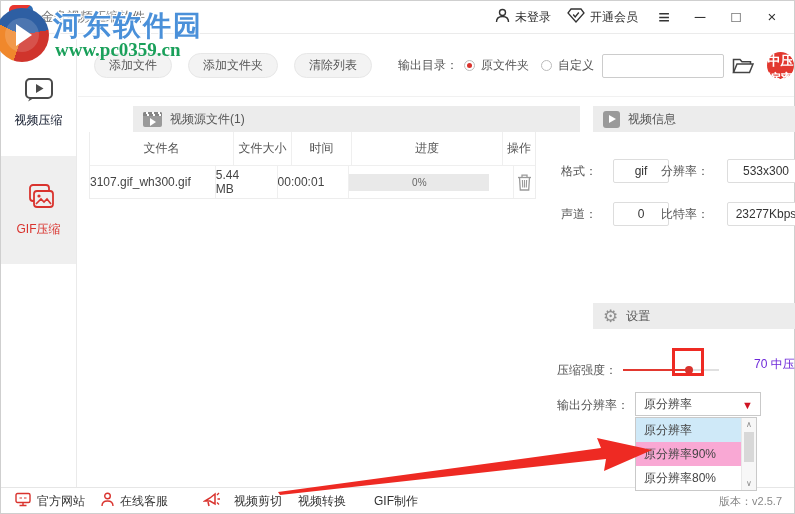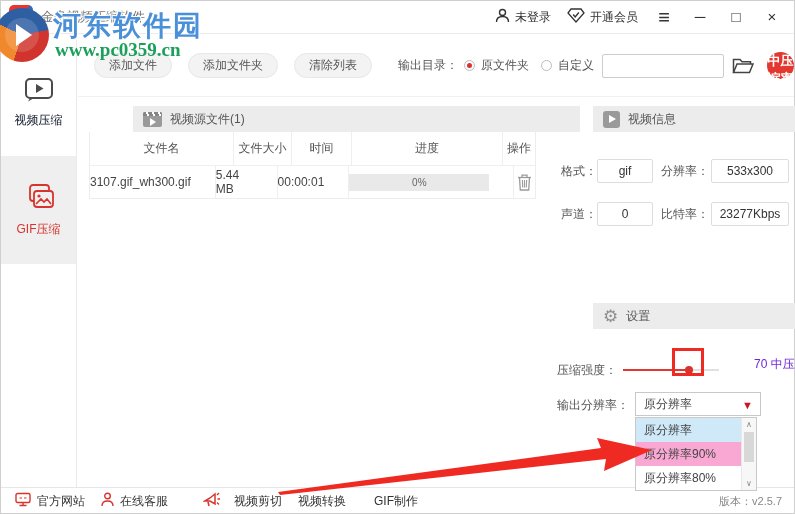--- a/index.html
+++ b/index.html
@@ -68,21 +68,21 @@
   .c-name{ width:143px; } .c-size{ width:58px; } .c-time{ width:60px; } .c-prog{ width:151px; } .c-op{ width:33px; }
   .frow.data .fcell { color:#444; }
   .progress-track { width:140px; height:17px; background:#e9e9e9; position:relative; display:flex; align-items:center; justify-content:center; font-size:10px; color:#666; }
   .trash-btn { cursor:pointer; display:flex; }
 
   
   .right-col { position:absolute; left:548px; top:105px; width:240px; height:383px; }
   .info-head { left:0; top:0; width:240px; }
   .field-row { position:absolute; left:0; width:240px; height:24px; display:flex; align-items:center; }
   .f-label { color:#555; white-space:nowrap; }
-  .f-box { height:24px; border:1px solid #ddd; border-radius:2px; display:flex; align-items:center; justify-content:center; color:#333; background:#fff; }
+  .f-box { height:24px; border:1px solid #ddd; border-radius:2px; display:flex; align-items:center; justify-content:center; color:#333; background:#fff;margin-left:16px; }
   .set-head { left:0; top:197px; width:240px; }
 
   .strength-row { position:absolute; left:0; top:250px; width:240px; height:28px; }
   .strength-label { position:absolute; left:8px; top:6px; color:#555; }
   .slider-track { position:absolute; left:74px; top:13px; width:96px; height:2px; background:#e0e0e0; cursor:pointer; }
   .slider-fill { position:absolute; left:0; top:0; height:2px; width:66px; background:#e2382f; }
   .slider-handle { position:absolute; left:62px; top:-3px; width:8px; height:8px; border-radius:50%; background:#d9332e; cursor:grab; }
   .strength-value { position:absolute; left:178px; top:0; color:#6d28d9; white-space:nowrap;margin-left:27px; }
 
   .res-row { position:absolute; left:0; top:286px; width:240px; height:24px; }

